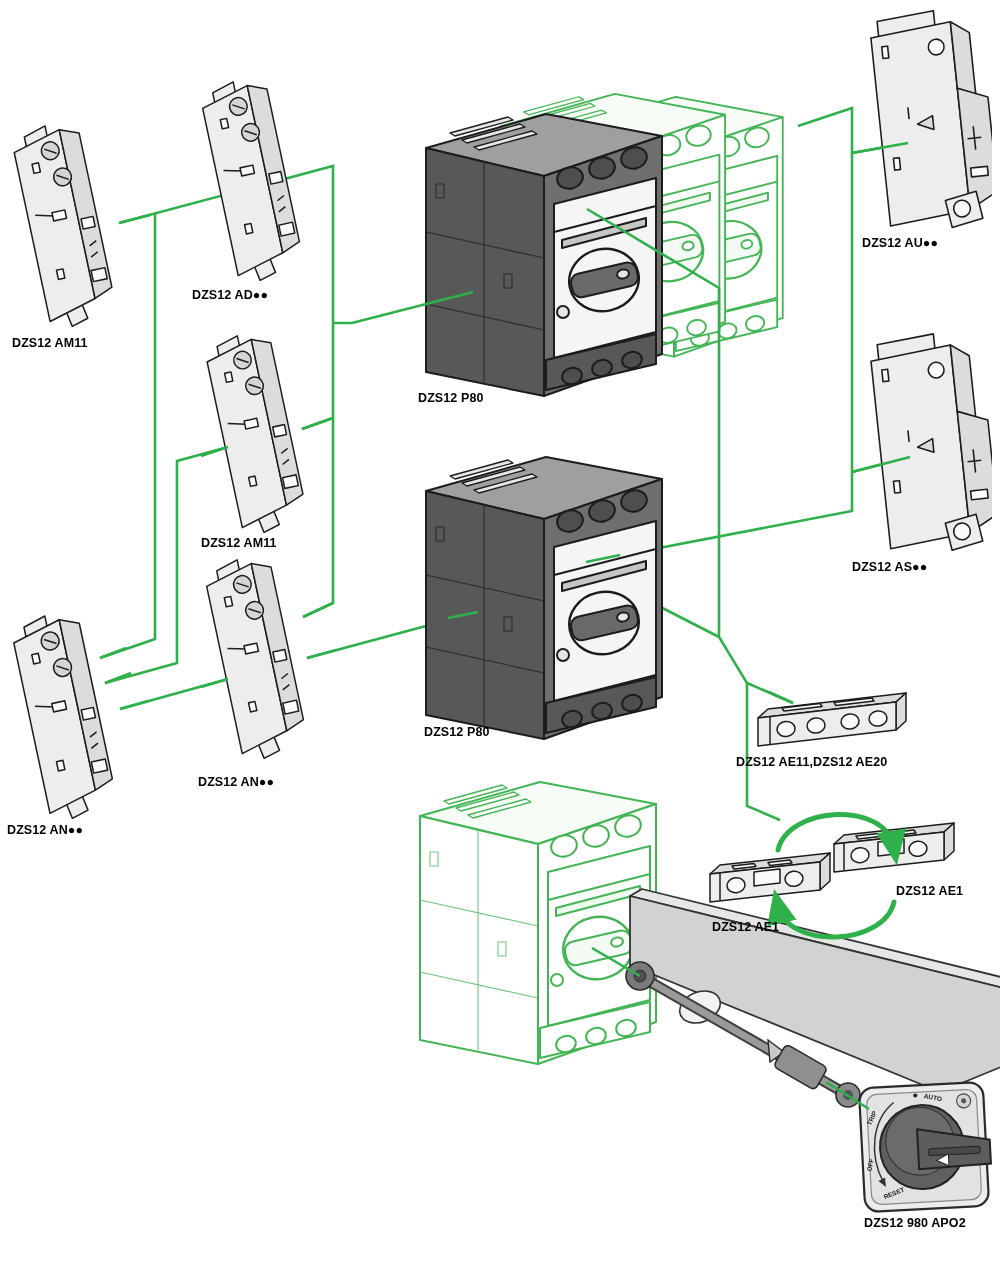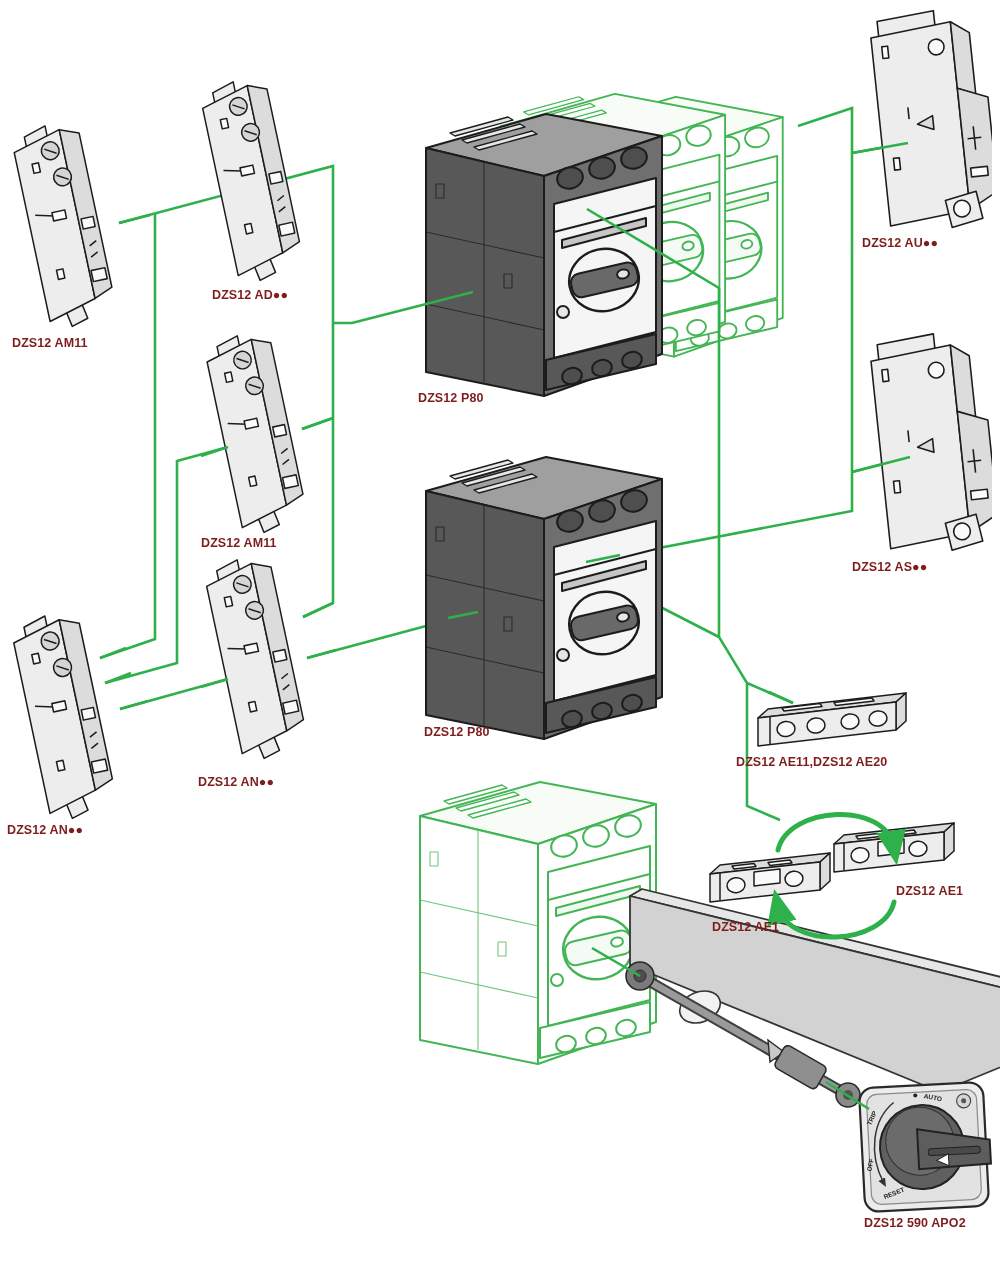--- a/index.html
+++ b/index.html
@@ -1,19 +1,19 @@
 <!DOCTYPE html>
 <html><head>
 <meta charset="utf-8">
 <style>
   html,body{margin:0;padding:0;background:#fff;}
   #canvas{position:relative;width:1000px;height:1264px;background:#ffffff;overflow:hidden;
           font-family:"Liberation Sans", sans-serif;}
   #art{position:absolute;left:0;top:0;}
-  .lbl{position:absolute;font-weight:bold;font-size:12.5px;color:#7f1d1d;white-space:nowrap;
+  .lbl{position:absolute;font-weight:bold;font-size:12.5px;color:#000000;white-space:nowrap;
        letter-spacing:0.1px;}
   
   svg{--mface:#ededed;--mside:#dcdcdc;--mscrew:#d5d5d5;--mdetail:#fafafa;
       --bdeck:#9f9f9f;--bdark:#585858;--bmid:#6f6f6f;--bface:#f5f5f5;--bknob:#696969;
       --bhole:#4e4e4e;--bdetail:#e6e6e6;--bstrip:#c6c6c6;color:#1c1c1c;}
   .ghost{color:#43b554;
       --mface:#ffffff;--mside:#fbfefb;--mscrew:#ffffff;--mdetail:#ffffff;
       --bdeck:#f7fcf7;--bdark:#ffffff;--bmid:#ffffff;--bface:#ffffff;--bknob:#f4faf4;
       --bhole:#ffffff;--bdetail:#ffffff;--bstrip:#f0f9f0;}
   .apo-txt{font-size:6.5px;font-weight:bold;fill:#222;font-family:"Liberation Sans",sans-serif;}
@@ -226,26 +226,26 @@
     <polyline points="592,948 640,976"></polyline>
     <polyline points="826,1082 869,1109"></polyline>
   </g>
   <g fill="none" stroke-width="5" stroke-linecap="round" stroke="#2eb04a">
     <path d="M778,850 C788,806 886,800 894,848" marker-end="url(#arrG)"></path>
     <path d="M894,902 C884,946 788,950 778,906" marker-end="url(#arrG)"></path>
   </g>
 </svg>
 
 <div class="lbl" style="left:12px;top:336px">DZS12 AM11</div>
-<div class="lbl" style="left:212px;top:288px">DZS12 AD●●</div>
+<div class="lbl" style="left:192px;top:288px">DZS12 AD●●</div>
 <div class="lbl" style="left:201px;top:536px">DZS12 AM11</div>
 <div class="lbl" style="left:198px;top:775px">DZS12 AN●●</div>
 <div class="lbl" style="left:7px;top:823px">DZS12 AN●●</div>
 <div class="lbl" style="left:418px;top:391px">DZS12 P80</div>
 <div class="lbl" style="left:424px;top:725px">DZS12 P80</div>
 <div class="lbl" style="left:862px;top:236px">DZS12 AU●●</div>
 <div class="lbl" style="left:852px;top:560px">DZS12 AS●●</div>
 <div class="lbl" style="left:736px;top:755px">DZS12 AE11,DZS12 AE20</div>
 <div class="lbl" style="left:712px;top:920px">DZS12 AE1</div>
 <div class="lbl" style="left:896px;top:884px">DZS12 AE1</div>
-<div class="lbl" style="left:864px;top:1216px">DZS12 590 APO2</div>
+<div class="lbl" style="left:864px;top:1216px">DZS12 980 APO2</div>
 
 </div>
 
 </body></html>

